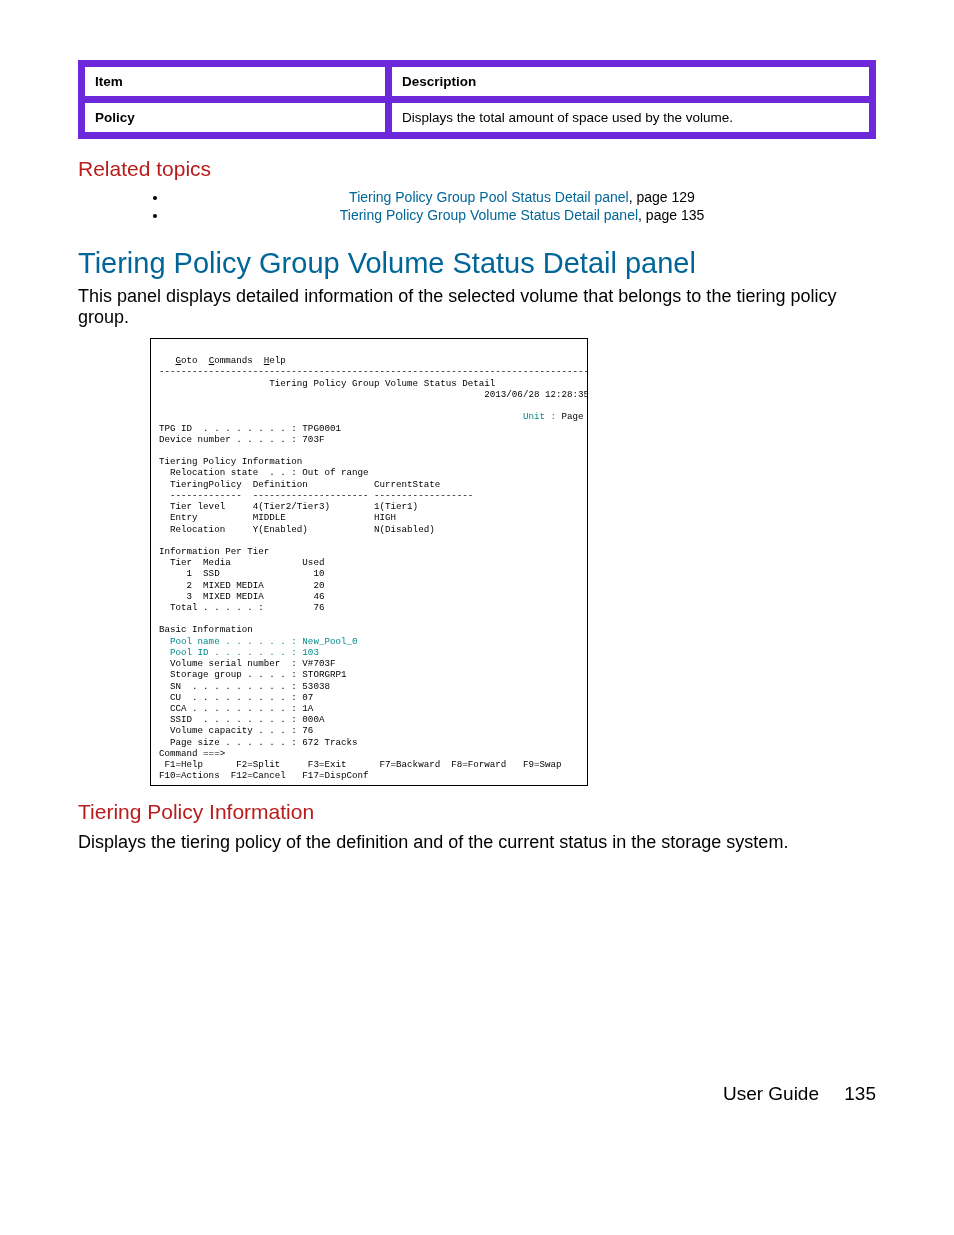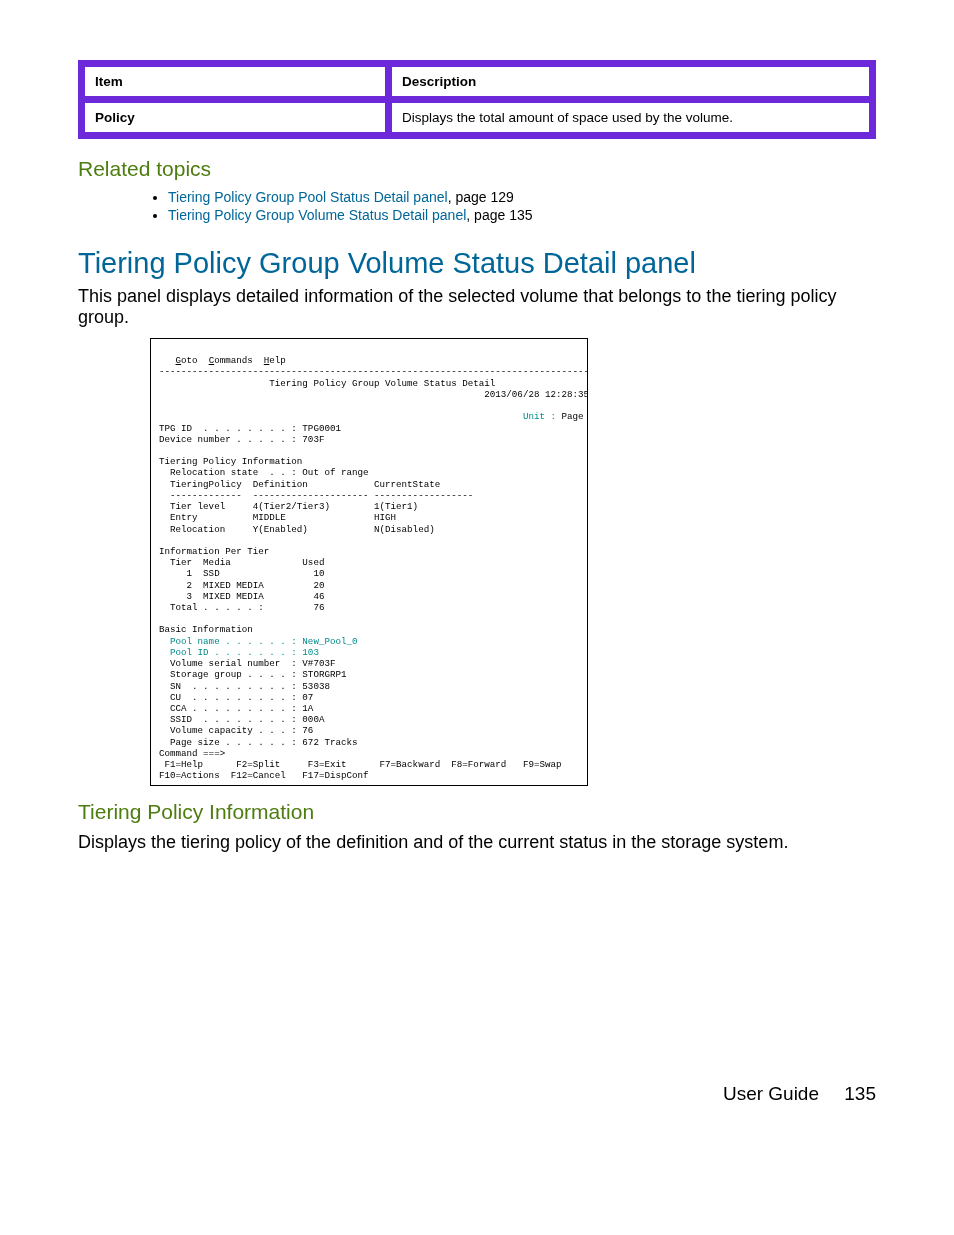--- a/index.html
+++ b/index.html
@@ -23,41 +23,42 @@
     font-size: 13.5px;
   }
   table.desc th {
     font-weight: bold;
   }
   table.desc td.item {
     font-weight: bold;
     width: 280px;
   }
   h2.section {
-    color: #4d7c0f;
+    color: #b91c1c;
     font-weight: normal;
     font-size: 21px;
     margin: 14px 0 8px 0;
   }
   h1.panel {
     color: #006699;
     font-weight: normal;
     font-size: 29px;
     margin: 24px 0 6px 0;
   }
   .indent {
     margin-left: 72px;
   }
   ul.related {
     margin: 6px 0 0 0;
     padding-left: 18px;
   }
   ul.related li {
     margin: 2px 0;
     font-size: 14px;
+    text-align: center;
   }
   a.link {
     color: #006699;
     text-decoration: none;
   }
   p.body {
     margin: 6px 0 10px 0;
     font-size: 18px;
   }
   .terminal {

